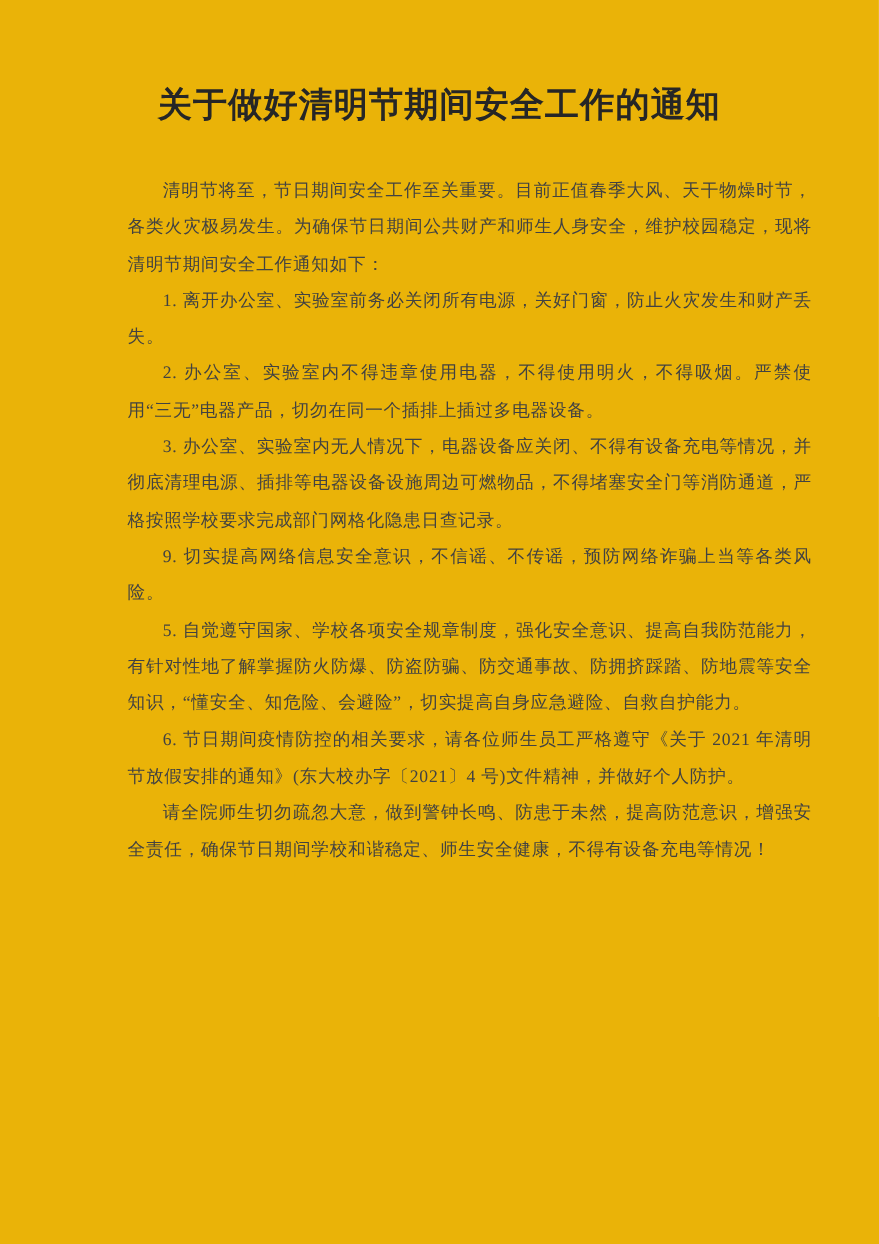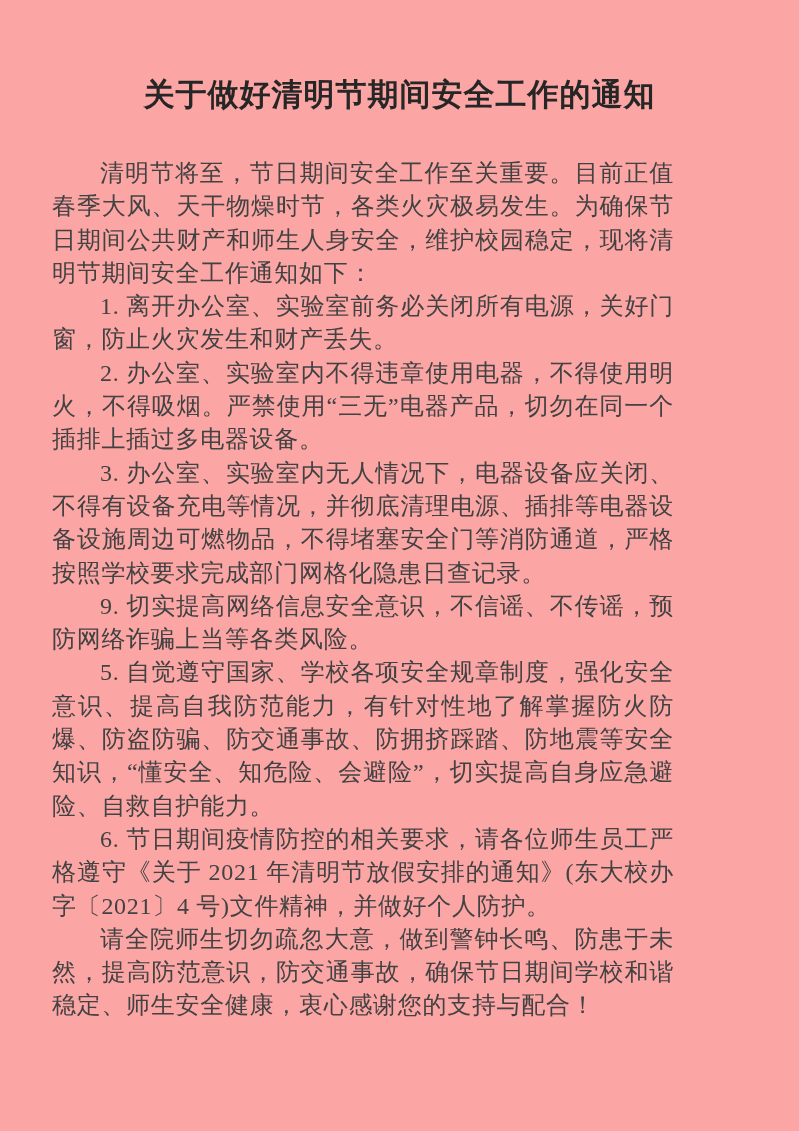--- a/index.html
+++ b/index.html
@@ -4,37 +4,37 @@
 <style>
   html, body {
     margin: 0;
     padding: 0;
     background: #ffffff;
   }
   .page {
     position: relative;
     width: 799px;
     height: 1131px;
-    background: #fca5a5;
+    background: #eab308;
     overflow: hidden;
     font-family: "Liberation Serif", "DejaVu Serif", serif;
   }
   .doc-title {
     margin: 0;
     padding-top: 74px;
     text-align: center;
     font-size: 31px;
     font-weight: bold;
     letter-spacing: 1px;
     color: #262626;
   }
   .doc-body {
-    margin: 41px 89px 0 52px; 
+    margin: 41px 89px 0 116px; 
     width: 622px;
-    font-size: 24px;
+    font-size: 16px;
     line-height: 33.3px;
     letter-spacing: 0.7px;
     color: #424242;
     text-align: justify;
     text-justify: inter-ideograph;
   }
   .doc-body p {
     margin: 0;
     text-indent: 2em;
   }
@@ -58,19 +58,19 @@
   <h1 class="doc-title">关于做好清明节期间安全工作的通知</h1>
 
   <div class="doc-body">
     <p>清明节将至，节日期间安全工作至关重要。目前正值春季大风、天干物燥时节，各类火灾极易发生。为确保节日期间公共财产和师生人身安全，维护校园稳定，现将清明节期间安全工作通知如下：</p>
     <p>1. 离开办公室、实验室前务必关闭所有电源，关好门窗，防止火灾发生和财产丢失。</p>
     <p>2. 办公室、实验室内不得违章使用电器，不得使用明火，不得吸烟。严禁使用“三无”电器产品，切勿在同一个插排上插过多电器设备。</p>
     <p>3. 办公室、实验室内无人情况下，电器设备应关闭、不得有设备充电等情况，并彻底清理电源、插排等电器设备设施周边可燃物品，不得堵塞安全门等消防通道，严格按照学校要求完成部门网格化隐患日查记录。</p>
     <p>9. 切实提高网络信息安全意识，不信谣、不传谣，预防网络诈骗上当等各类风险。</p>
     <p>5. 自觉遵守国家、学校各项安全规章制度，强化安全意识、提高自我防范能力，有针对性地了解掌握防火防爆、防盗防骗、防交通事故、防拥挤踩踏、防地震等安全知识，“懂安全、知危险、会避险”，切实提高自身应急避险、自救自护能力。</p>
     <p>6. 节日期间疫情防控的相关要求，请各位师生员工严格遵守《关于 2021 年清明节放假安排的通知》(东大校办字〔2021〕4 号)文件精神，并做好个人防护。</p>
-    <p>请全院师生切勿疏忽大意，做到警钟长鸣、防患于未然，提高防范意识，防交通事故，确保节日期间学校和谐稳定、师生安全健康，衷心感谢您的支持与配合！</p>
+    <p>请全院师生切勿疏忽大意，做到警钟长鸣、防患于未然，提高防范意识，增强安全责任，确保节日期间学校和谐稳定、师生安全健康，不得有设备充电等情况！</p>
   </div>
 
   <div class="sign-block">
   </div>
 
 </div>
 
 </body></html>

